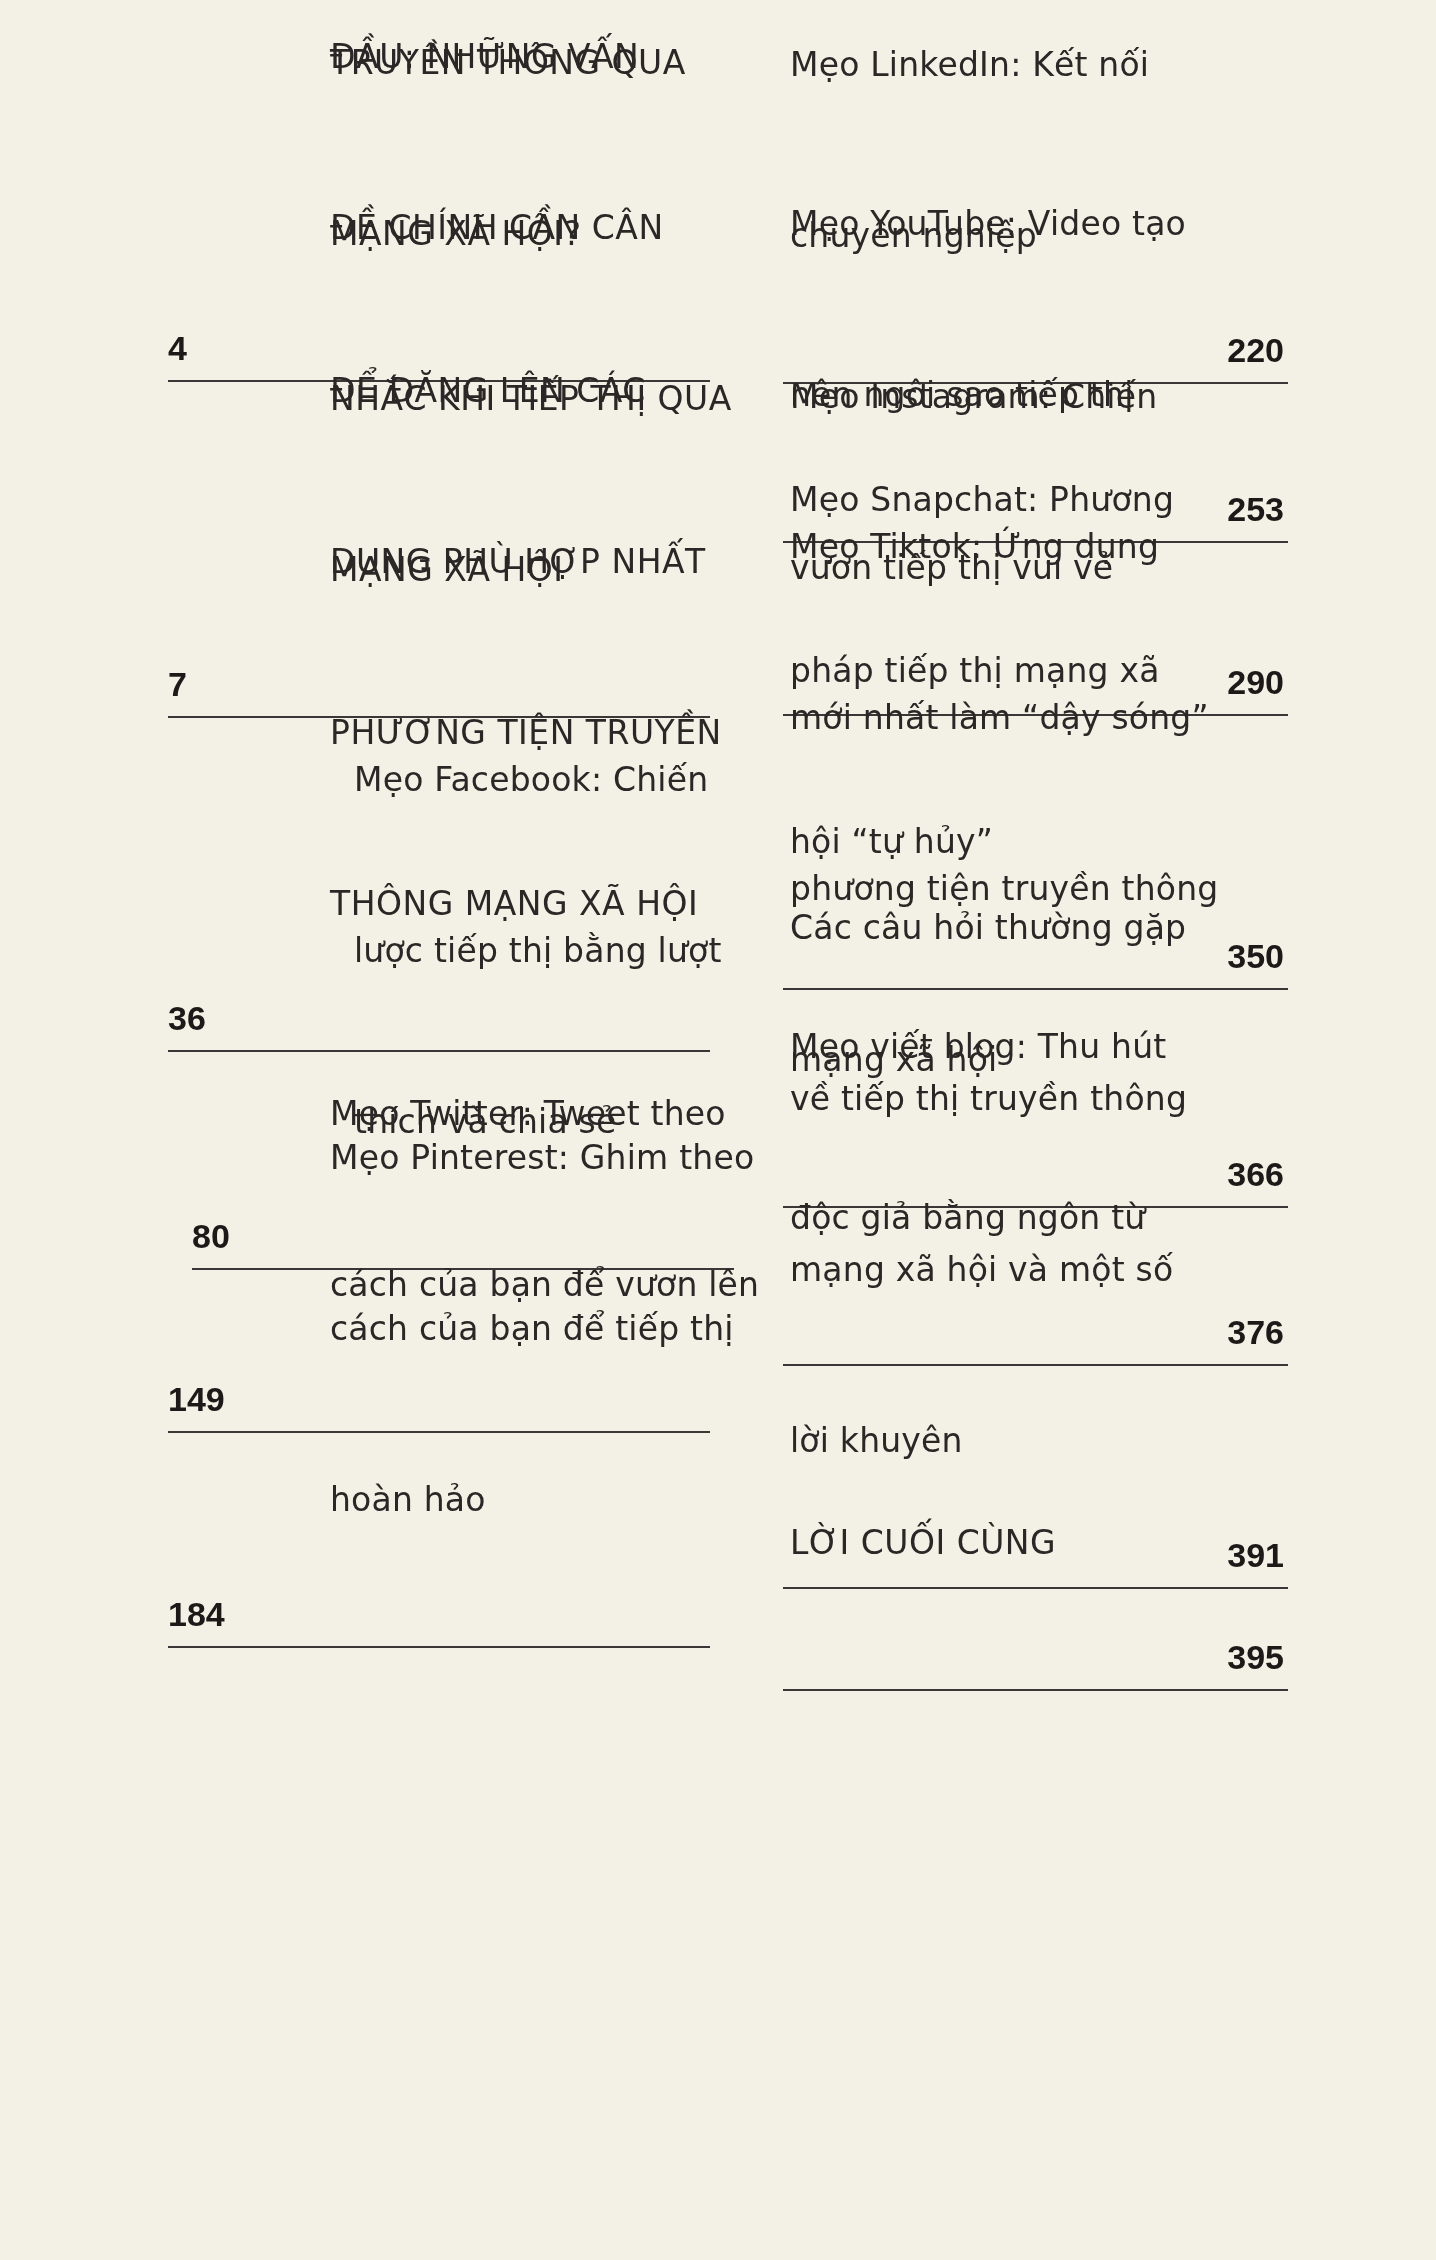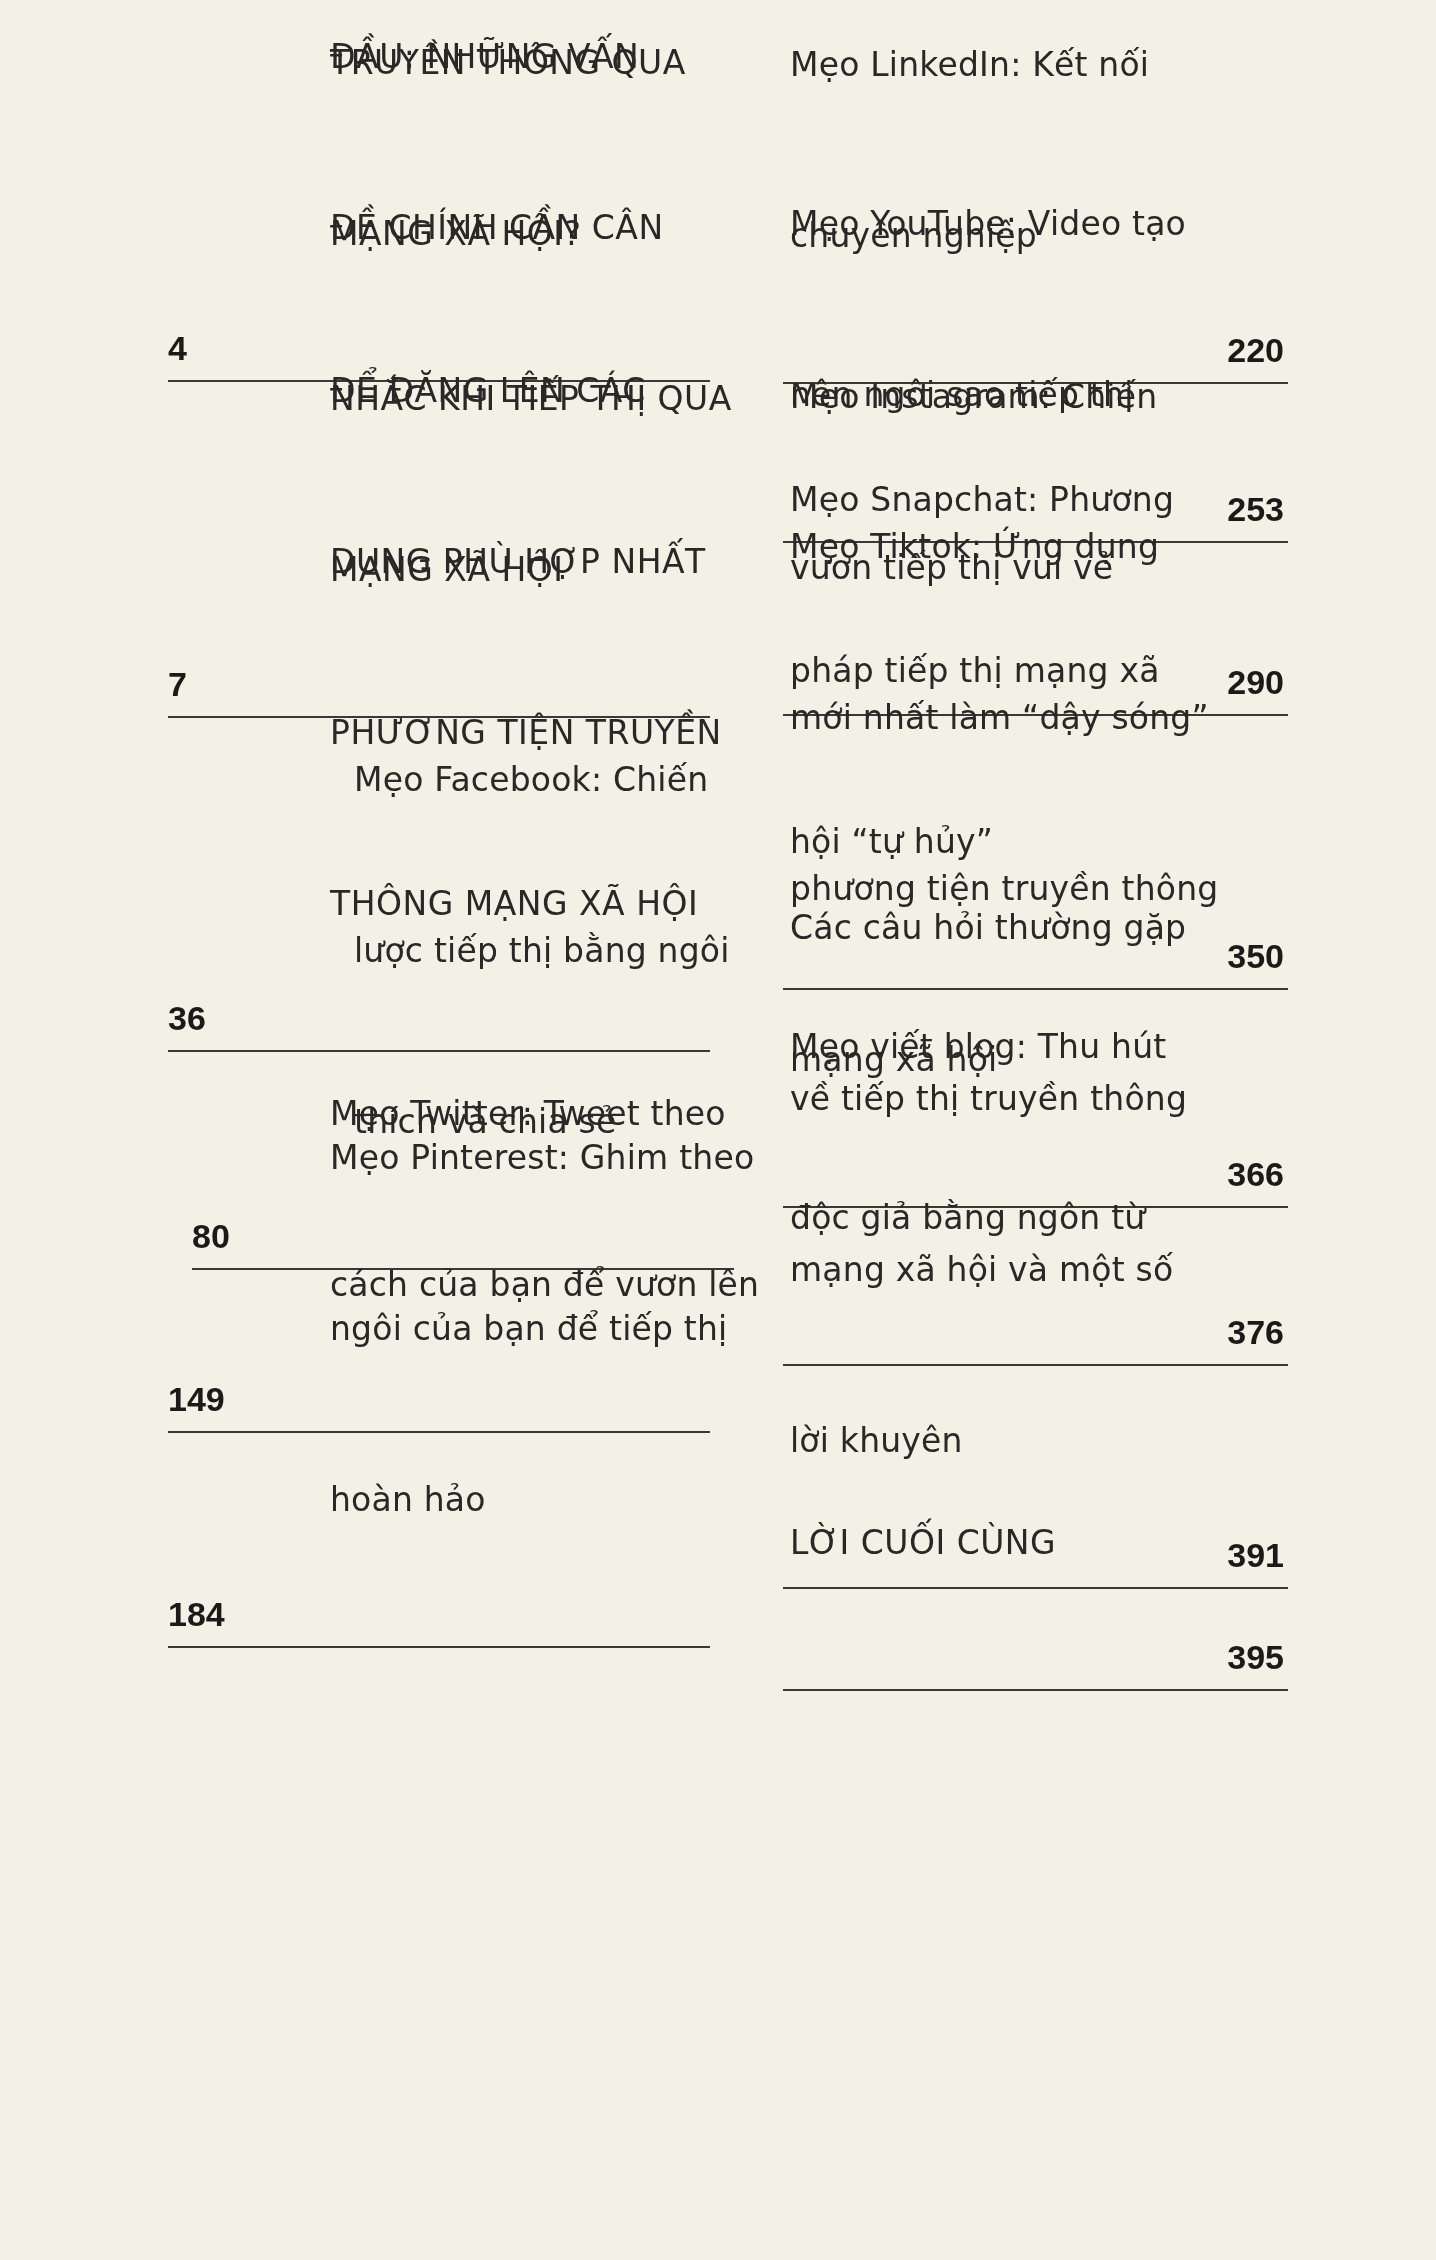--- a/index.html
+++ b/index.html
@@ -49,38 +49,38 @@
       <span class="line">DUNG PHÙ HỢP NHẤT</span>
       <span class="line">PHƯƠNG TIỆN TRUYỀN</span>
       <span class="line">THÔNG MẠNG XÃ HỘI</span>
     </div>
     <span class="num">36</span>
   </div>
 
   <div class="entry left" style="top:1096px;height:172px;margin-left:24px;">
     <div class="title">
       <span class="line">Mẹo Facebook: Chiến</span>
-      <span class="line">lược tiếp thị bằng ngôi</span>
+      <span class="line">lược tiếp thị bằng lượt</span>
       <span class="line">thích và chia sẻ</span>
     </div>
     <span class="num">80</span>
   </div>
 
   <div class="entry left" style="top:1316px;height:115px;">
     <div class="title">
       <span class="line">Mẹo Twitter: Tweet theo</span>
       <span class="line">cách của bạn để vươn lên</span>
     </div>
     <span class="num">149</span>
   </div>
 
   <div class="entry left" style="top:1474px;height:172px;">
     <div class="title">
       <span class="line">Mẹo Pinterest: Ghim theo</span>
-      <span class="line">ngôi của bạn để tiếp thị</span>
+      <span class="line">cách của bạn để tiếp thị</span>
       <span class="line">hoàn hảo</span>
     </div>
     <span class="num">184</span>
   </div>
 
   <div class="entry right" style="top:268px;height:114px;">
     <div class="title">
       <span class="line">Mẹo LinkedIn: Kết nối</span>
       <span class="line">chuyên nghiệp</span>
     </div>

